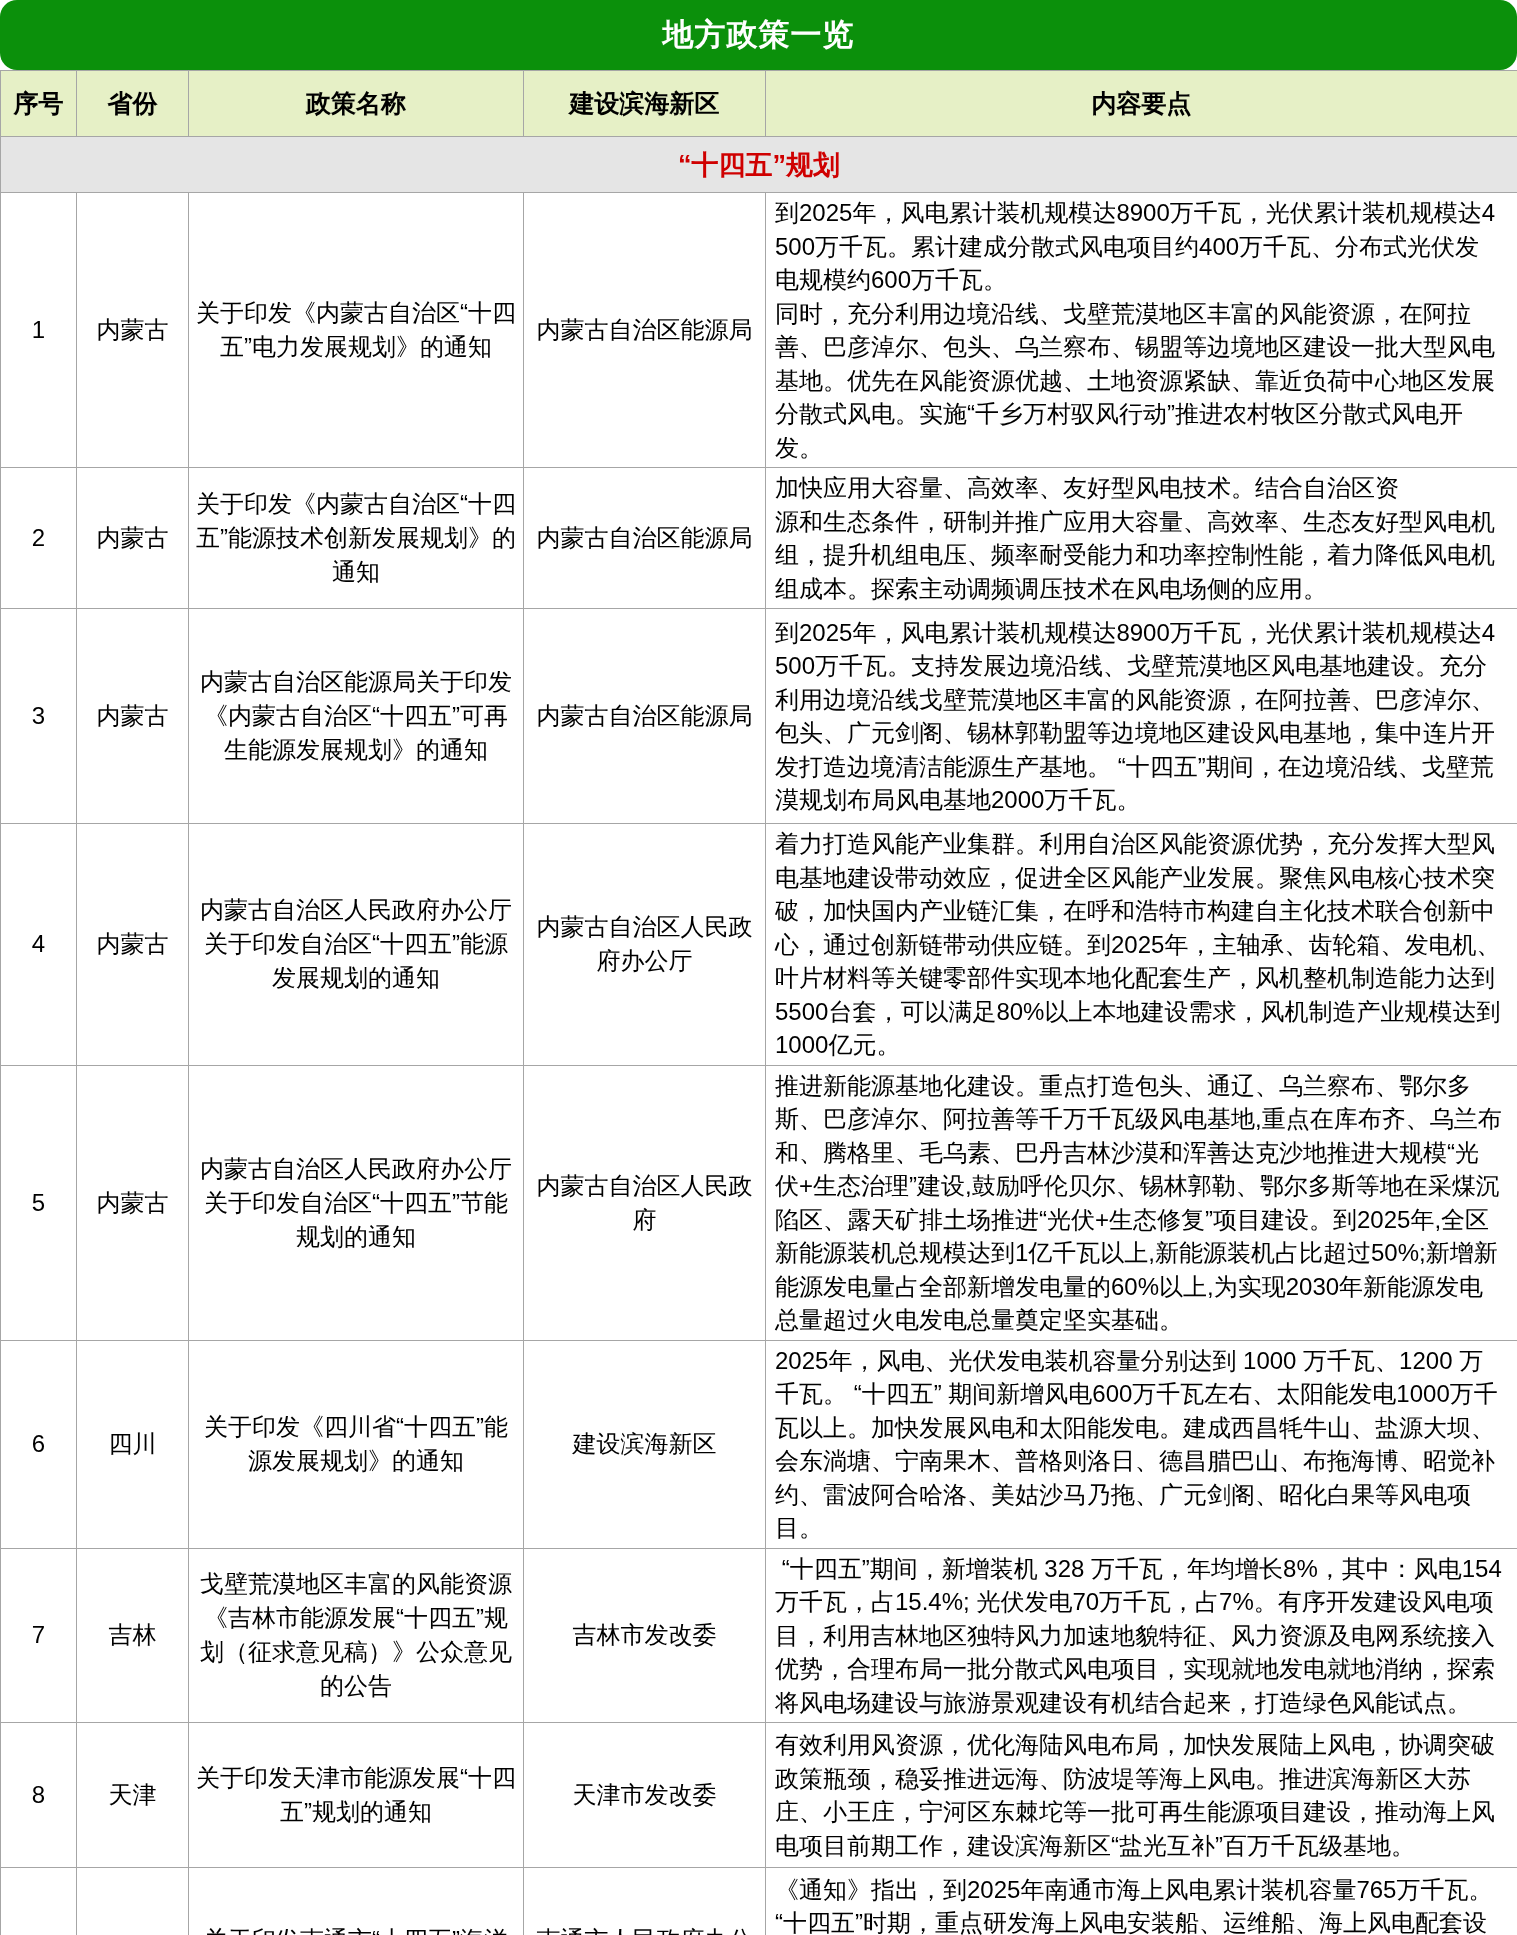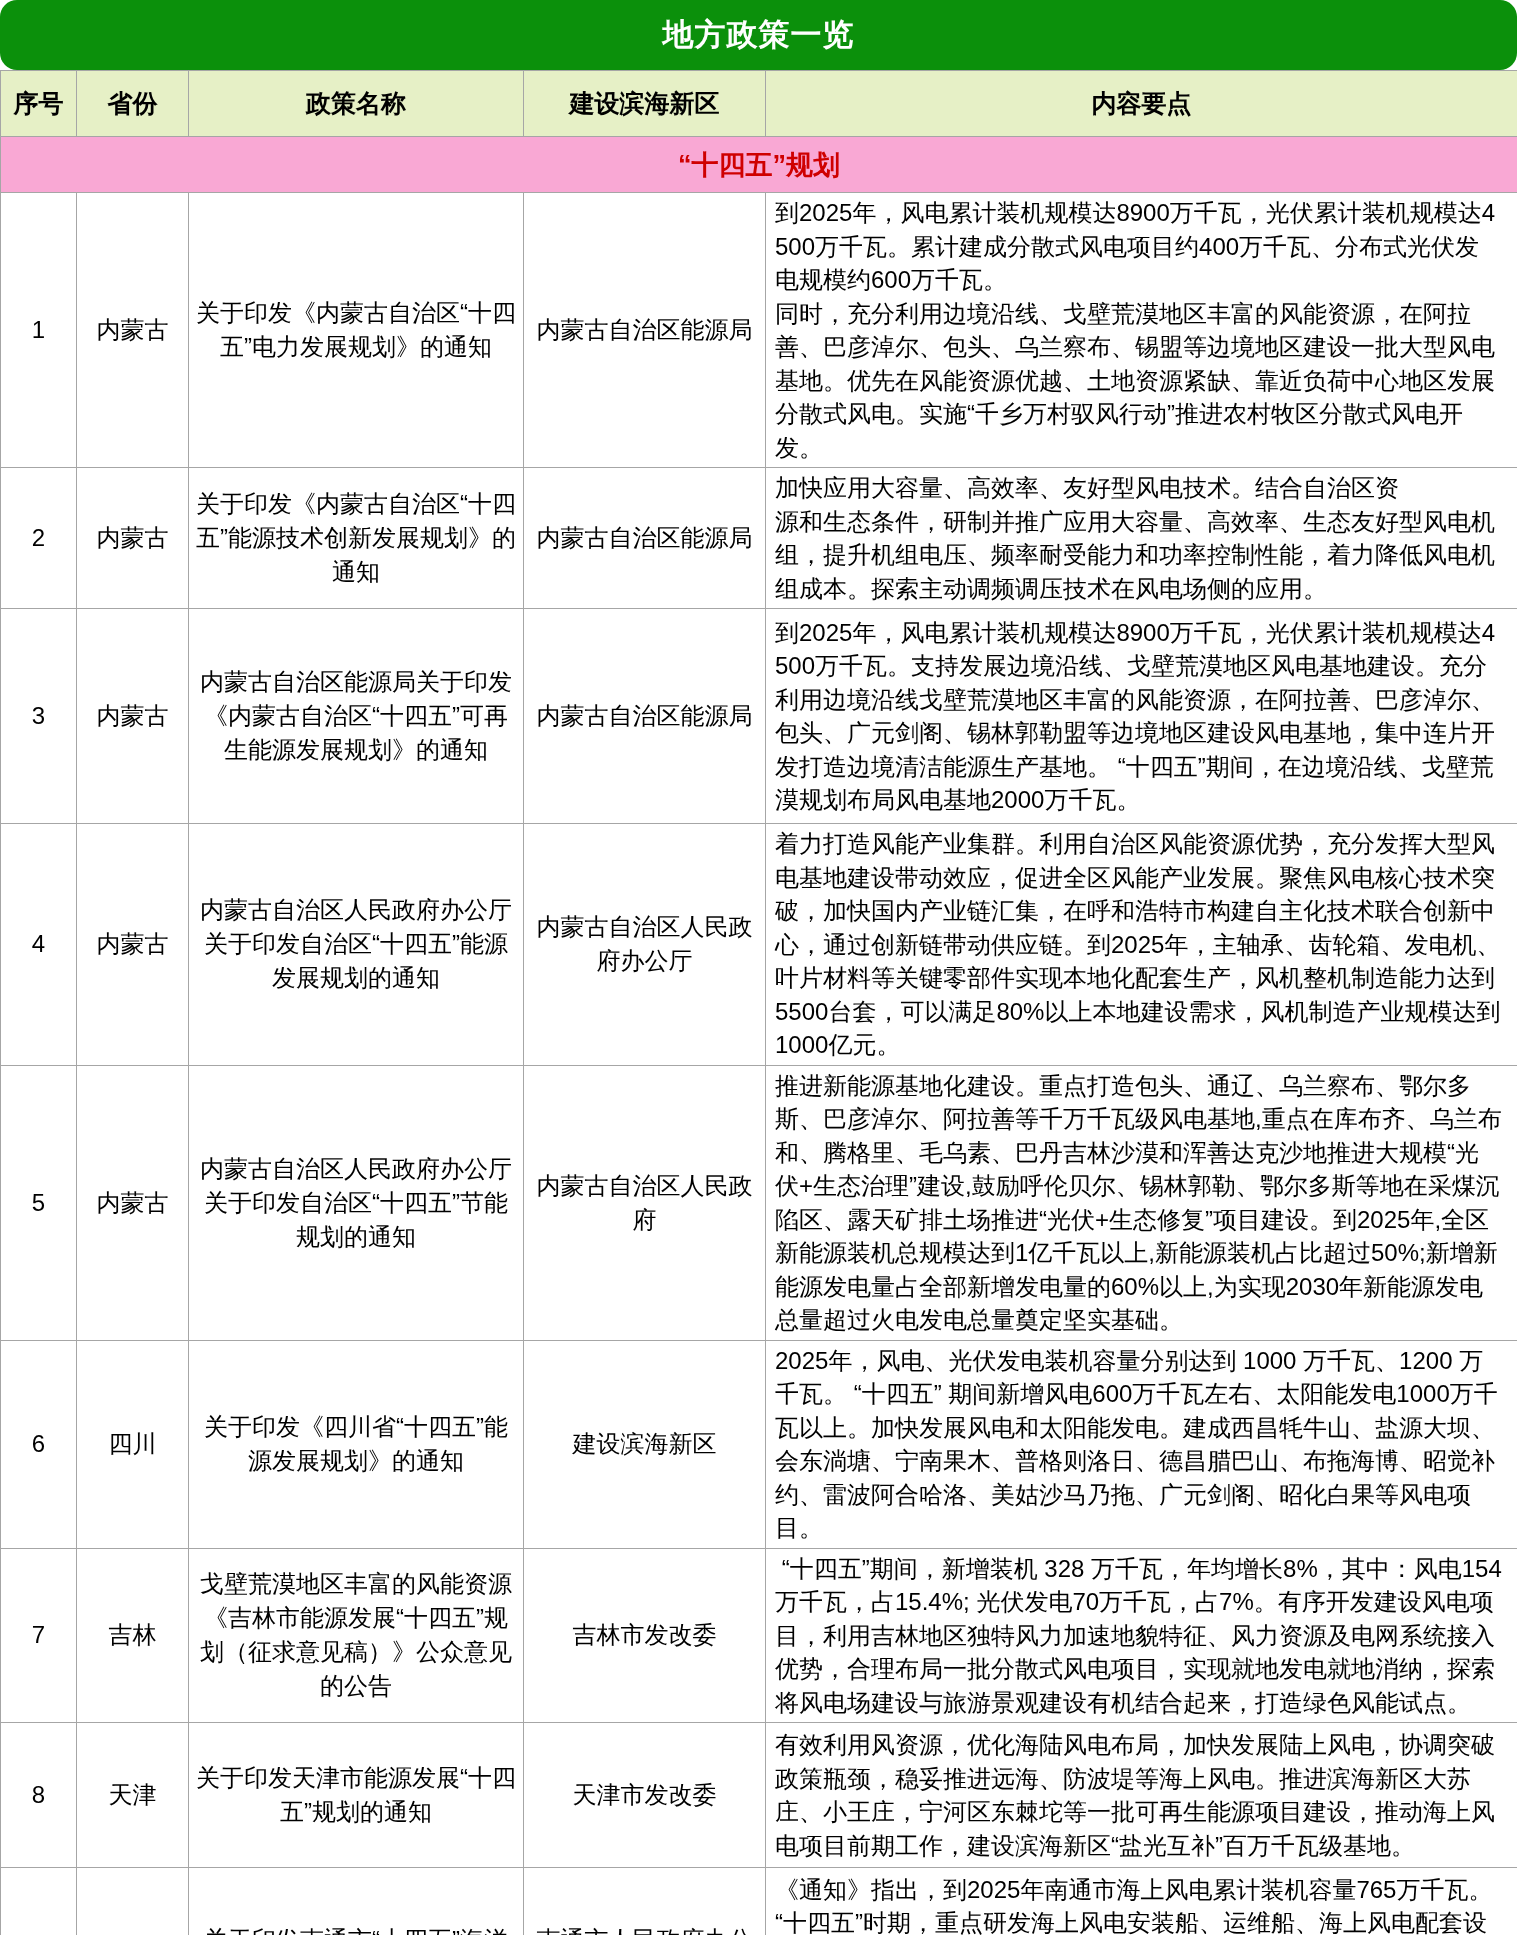--- a/index.html
+++ b/index.html
@@ -15,21 +15,21 @@
     border:1px solid #9e9e9e;
   }
   table.policy th, table.policy td{
     border:1px solid #a6a6a6;box-sizing:border-box;
   }
   thead th{
     background:#e6f0c6;height:64px;font-size:25px;font-weight:bold;
     text-align:center;vertical-align:middle;padding:16px 4px;
   }
   tr.section-row td{
-    height:56px;background:#f9a8d4;color:#cf0000;font-weight:bold;
+    height:56px;background:#e5e5e5;color:#cf0000;font-weight:bold;
     font-size:27px;text-align:center;vertical-align:middle;
   }
   td.c{
     text-align:center;vertical-align:middle;font-size:24px;line-height:34px;
     padding:4px 6px;
   }
   td.content{
     text-align:left;vertical-align:middle;font-size:24px;line-height:33.5px;
     padding:3px 15px 3px 9px;white-space:pre-wrap;word-break:break-all;
   }

